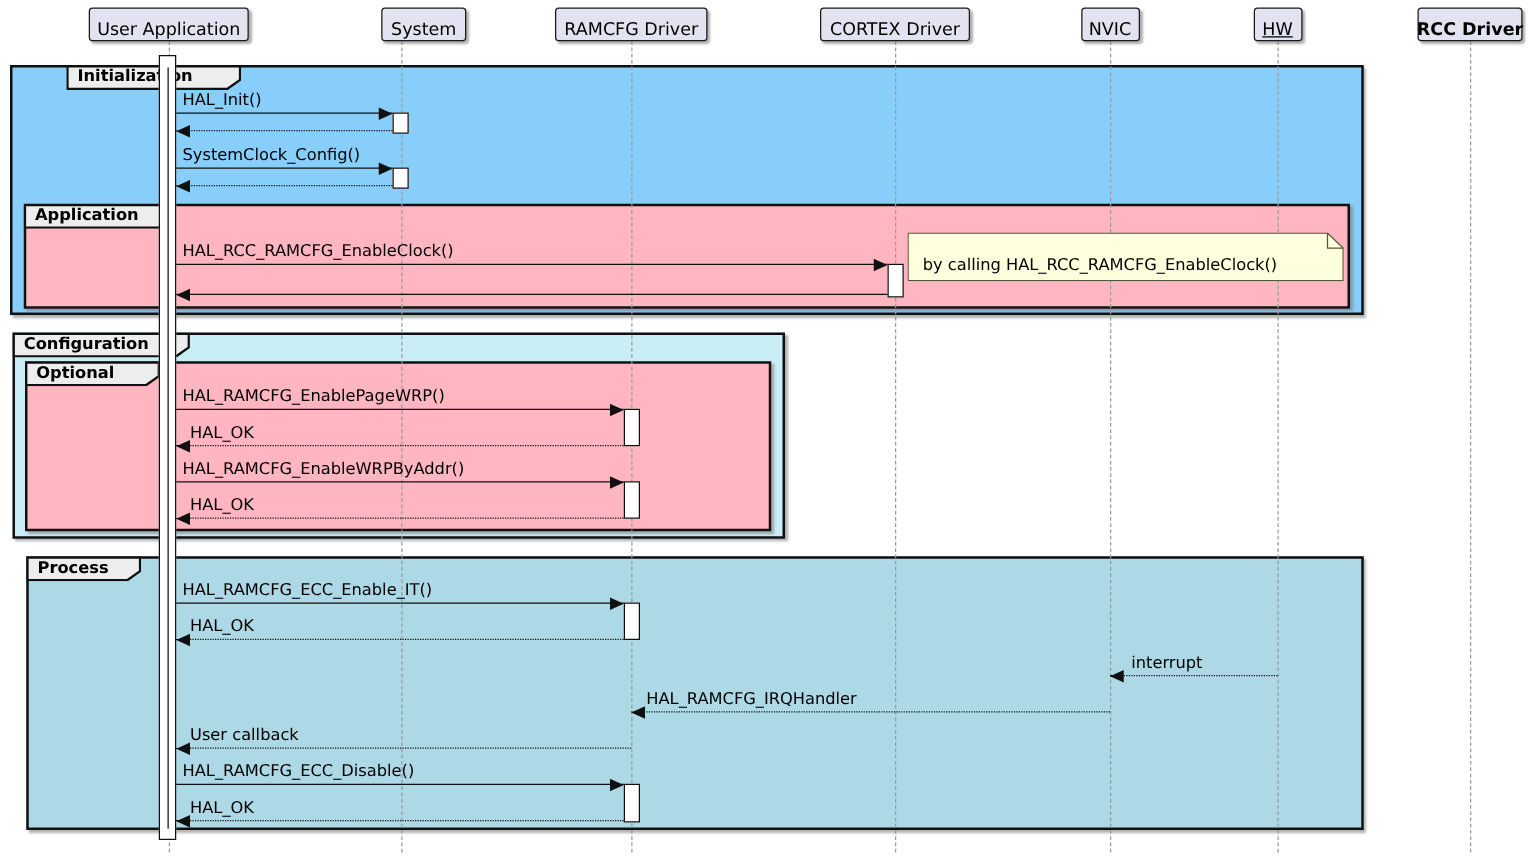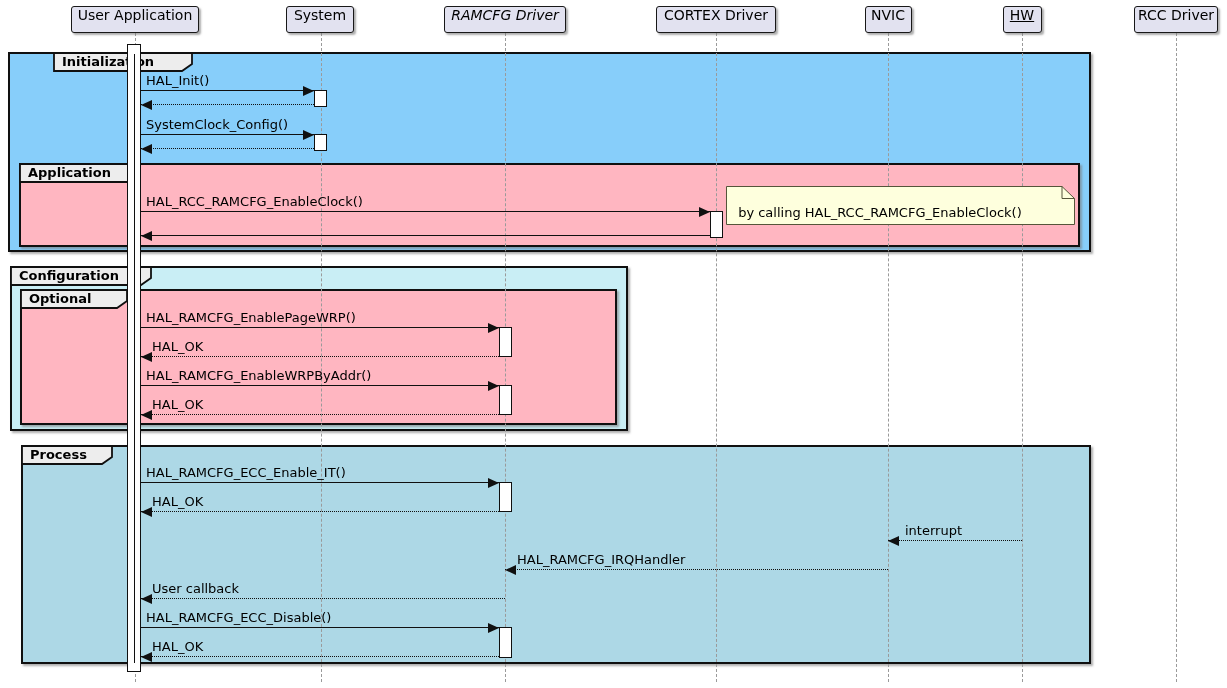--- a/index.html
+++ b/index.html
@@ -4,21 +4,21 @@
 <style>
   html,body{margin:0;padding:0;background:#ffffff;}
   #stage{
     position:relative;width:1227px;height:688px;background:#ffffff;
     font-family:"DejaVu Sans","Liberation Sans",sans-serif;color:#000;
     overflow:hidden;
   }
   .participant{
     position:absolute;box-sizing:border-box;height:27px;
     background:#E2E2F0;border:1px solid #181818;border-radius:3px;
-    display:flex;align-items:flex-start;justify-content:center;
+    display:flex;align-items:flex-end;justify-content:center;
     font-size:14px;white-space:nowrap;z-index:2;
     box-shadow:2px 2px 2px rgba(120,120,120,.6);
   }
   .lifeline{position:absolute;width:0;border-left:1px dashed #9a9a9a;z-index:1;}
   .frame{
     position:absolute;box-sizing:border-box;border:2px solid #101010;z-index:0;
     box-shadow:2px 2px 2px rgba(120,120,120,.6);
   }
   .frame-tab{position:absolute;z-index:2;}
   .frame-tab svg{display:block;}
@@ -85,36 +85,36 @@
     <div class="lifeline" style="left: 134.5px; top: 33px; height: 649px;"></div>
     <div class="lifeline" style="left: 320.5px; top: 33px; height: 649px;"></div>
     <div class="lifeline" style="left: 504.5px; top: 33px; height: 649px;"></div>
     <div class="lifeline" style="left: 715.5px; top: 33px; height: 649px;"></div>
     <div class="lifeline" style="left: 887.5px; top: 33px; height: 649px;"></div>
     <div class="lifeline" style="left: 1021.5px; top: 33px; height: 649px;"></div>
     <div class="lifeline" style="left: 1175.5px; top: 33px; height: 649px;"></div>
     <div class="participant" style="left: 71px; top: 6px; width: 128px;">
       <span>User Application</span>
     </div>
-    <div class="participant" style="left: 286px; top: 6px; width: 68px;">
+    <div class="participant" style="left: 305px; top: 6px; width: 68px;">
       <span>System</span>
     </div>
-    <div class="participant" style="left: 444px; top: 6px; width: 122px; font-style: italic;">
+    <div class="participant" style="left: 444px; top: 6px; width: 122px;">
       <span>RAMCFG Driver</span>
     </div>
     <div class="participant" style="left: 656px; top: 6px; width: 120px;">
       <span>CORTEX Driver</span>
     </div>
     <div class="participant" style="left: 864.5px; top: 6px; width: 47px;">
       <span>NVIC</span>
     </div>
     <div class="participant" style="left: 1002.5px; top: 6px; width: 39px; text-decoration: underline;">
       <span>HW</span>
     </div>
-    <div class="participant" style="left: 1134px; top: 6px; width: 84px;">
+    <div class="participant" style="left: 1134px; top: 6px; width: 84px; font-weight: bold;">
       <span>RCC Driver</span>
     </div>
     <div class="note-box" style="left: 726px; top: 186px; width: 349px; height: 39px;">
       <svg width="349" height="39">
         <polygon points="0.5,0.5 336,0.5 348.5,12.5 348.5,38.5 0.5,38.5" fill="#FEFFDD" stroke="#55553a" stroke-width="1"></polygon>
         <polyline points="336,0.5 336,12.5 348.5,12.5" fill="none" stroke="#55553a" stroke-width="1"></polyline>
       </svg>
       <span class="note-line" style="top: 19px;"> by calling HAL_RCC_RAMCFG_EnableClock()</span>
     </div>
     <div class="activation" style="left: 314px; top: 90px; height: 17px;"></div>

